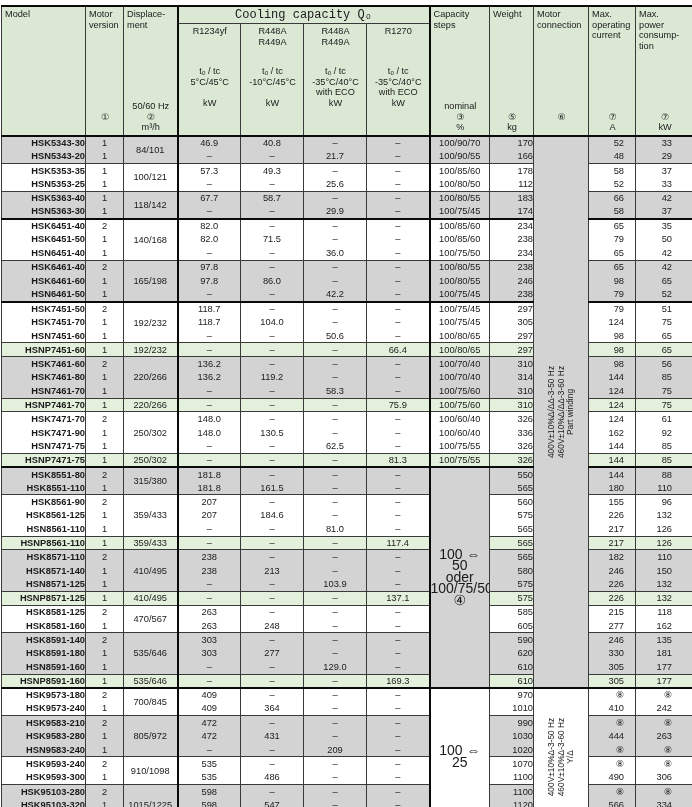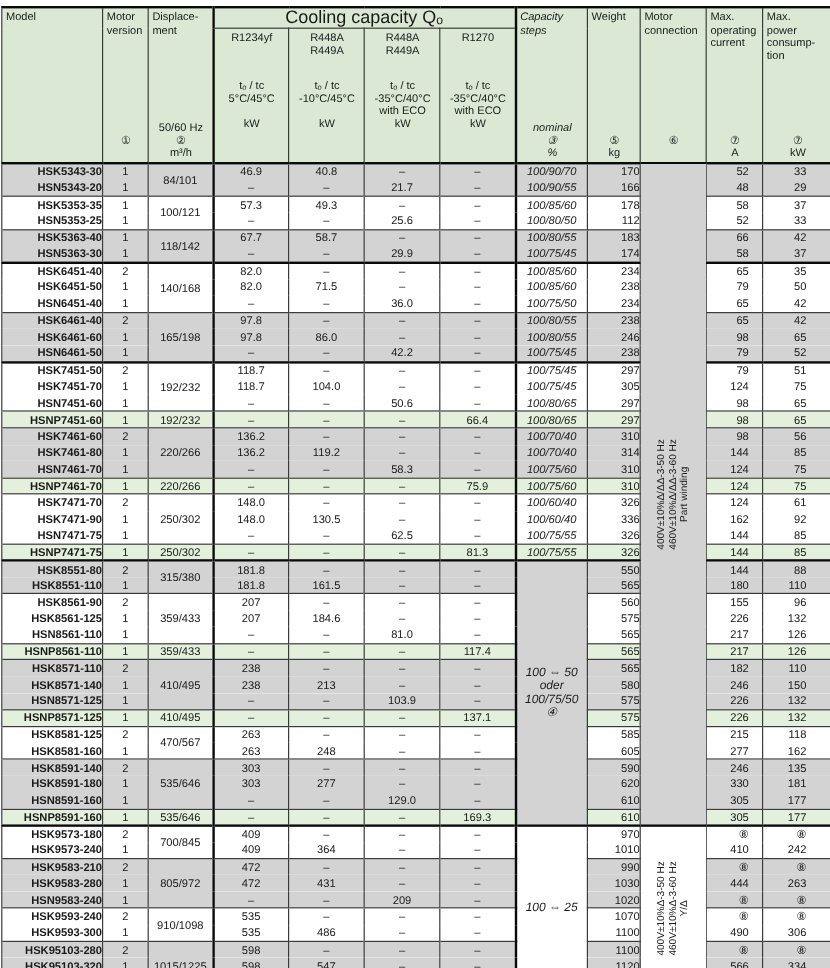--- a/index.html
+++ b/index.html
@@ -27,21 +27,21 @@
   th,td{padding:0;margin:0;overflow:hidden;}
   
   thead th{
     background:var(--header-bg);
     border:1px solid var(--thin);
     font-weight:normal;font-size:9.2px;line-height:10.6px;
     vertical-align:top;
   }
   tr.h1{height:14px;}
   tr.h2{height:88px;}
-  th.hgroup{text-align:center;vertical-align:middle;font-size:15px;}
+  th.hgroup{text-align:center;vertical-align:middle;font-size:12px;font-family:Liberation Mono, monospace;}
   .hcell{
     display:flex;flex-direction:column;justify-content:space-between;
     box-sizing:border-box;height:100%;padding:2px 2px 2px 3px;
   }
   th[rowspan="2"] .hcell{height:128px;}
   tr.h2 th .hcell{height:86px;}
   .htop{text-align:left;}
   .hbot{}
   th.hrefr .htop{text-align:center;}
   .htop div,.hbot div{white-space:nowrap;}
@@ -56,31 +56,31 @@
   tr.bg-gray  > td{background:var(--gray);}
   tr.bg-green > td{background:var(--green);}
   tr.bg-white > td{background:var(--white);}
   td.mc-gray {background:var(--gray)  !important;}
   td.mc-white{background:var(--white) !important;}
   tbody tr.group-start  td{border-top:1px solid var(--thin);}
   tbody tr.family-start td{border-top:2px solid var(--thick);}
   tbody tr:first-child  td{border-top:2px solid var(--thick);}
   td.cell-model{text-align:right;padding-left:3px;font-weight:bold;white-space:nowrap;}
   td.col-c1,th.col-c1{border-left:2px solid var(--thick);}
-  td.col-steps,th.col-steps{border-left:2px solid var(--thick);font-style:italic;}
+  td.col-steps,th.col-steps{border-left:2px solid var(--thick);}
   td.col-weight {text-align:right;}
   td.col-current{text-align:right;padding-right:11px;}
   td.col-power  {text-align:right;padding-right:21px;}
   td.col-mconn{position:relative;}
   .rot{
     position:absolute;top:50%;left:50%;
     transform:translate(-50%,-50%) rotate(-90deg);
     font-size:8.4px;line-height:9.6px;white-space:nowrap;text-align:center;
   }
-  .steps-merged{font-size:10px;line-height:11.5px;}
+  .steps-merged{font-size:14px;line-height:11.5px;}
 </style>
 </head>
 <body>
 
 <div class="page">
   <table>
     <colgroup>
       <col style="width:84px">
         <col style="width:38px">
         <col style="width:54px">

